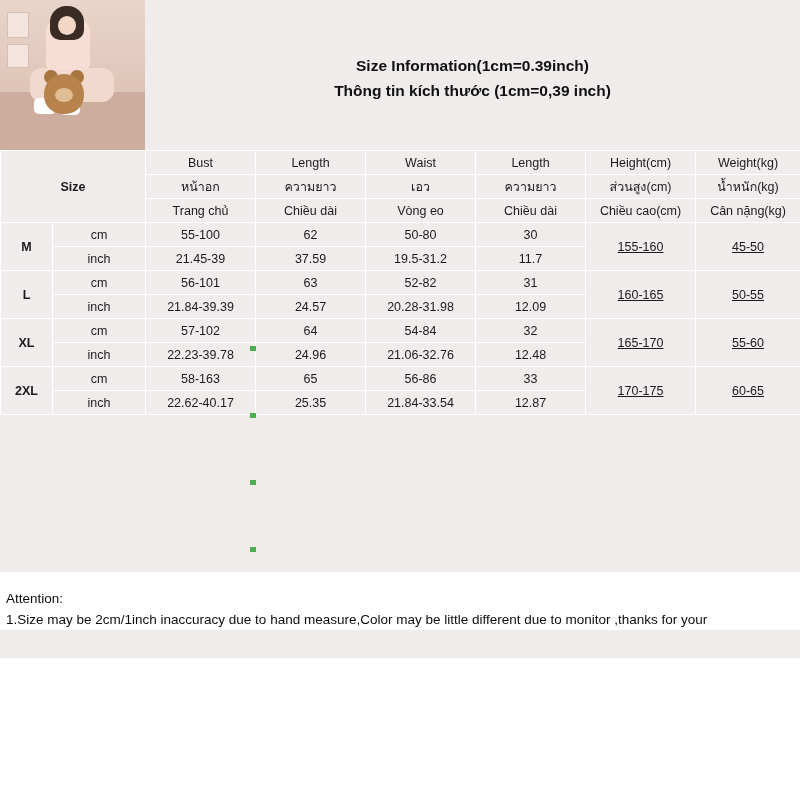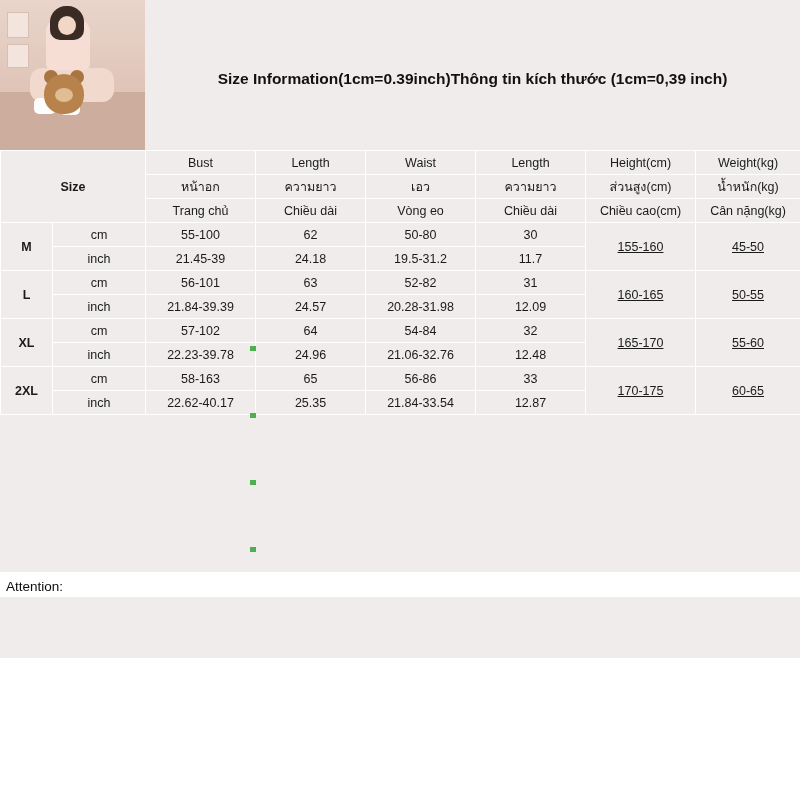--- a/index.html
+++ b/index.html
@@ -100,21 +100,21 @@
     background: #a8743f; border-radius: 50%;
   }
   .photo .bear-face {
     position: absolute; left: 55px; top: 88px; width: 18px; height: 14px;
     background: #e0bd93; border-radius: 50%;
   }
   .header-text {
     flex: 1;
     background: #efeceb;
     display: flex;
-    flex-direction: row;
+    flex-direction: column;
     align-items: center;
     justify-content: center;
     padding-top: 6px;
   }
   .header-text div {
     font-weight: bold;
     font-size: 15.5px;
     line-height: 25px;
     color: #111;
     text-align: center;
@@ -175,21 +175,21 @@
     background: #4caf50;
     z-index: 5;
   }
   
   .attention {
     position: absolute;
     left: 0;
     top: 572px;
     width: 800px;
     background: #ffffff;
-    padding: 4px 6px 0 6px;
+    padding: 16px 6px 0 6px;
     box-sizing: border-box;
   }
   .attention p {
     margin: 0;
     font-size: 13.5px;
     line-height: 21px;
     color: #0d0d0d;
   }
 </style>
 </head>
@@ -266,21 +266,21 @@
         <td>55-100</td>
         <td>62</td>
         <td>50-80</td>
         <td>30</td>
         <td rowspan="2" class="hw">155-160</td>
         <td rowspan="2" class="hw">45-50</td>
       </tr>
       <tr>
         <td class="unit">inch</td>
         <td>21.45-39</td>
-        <td>24.18</td>
+        <td>37.59</td>
         <td>19.5-31.2</td>
         <td>11.7</td>
       </tr>
 
       <tr>
         <td rowspan="2" class="size-label">L</td>
         <td class="unit">cm</td>
         <td>56-101</td>
         <td>63</td>
         <td>52-82</td>
@@ -334,14 +334,15 @@
     </tbody>
   </table>
 
   <div class="artifact" style="left:250px; top:346px;"></div>
   <div class="artifact" style="left:250px; top:413px;"></div>
   <div class="artifact" style="left:250px; top:480px;"></div>
   <div class="artifact" style="left:250px; top:547px;"></div>
 
   <div class="attention">
     <p>Attention:</p>
+    <p>1.Size may be 2cm/1inch inaccuracy due to hand measure,Color may be little different due to monitor ,thanks for your</p>
   </div>
 </div>
 
 </body></html>

